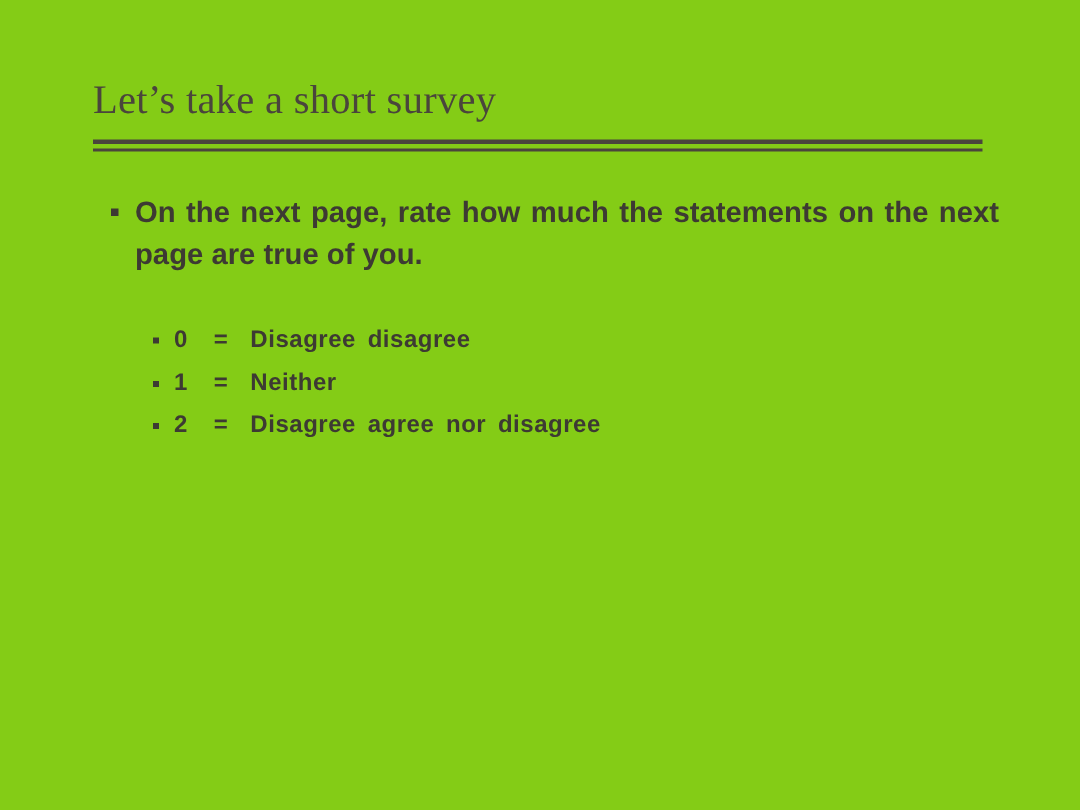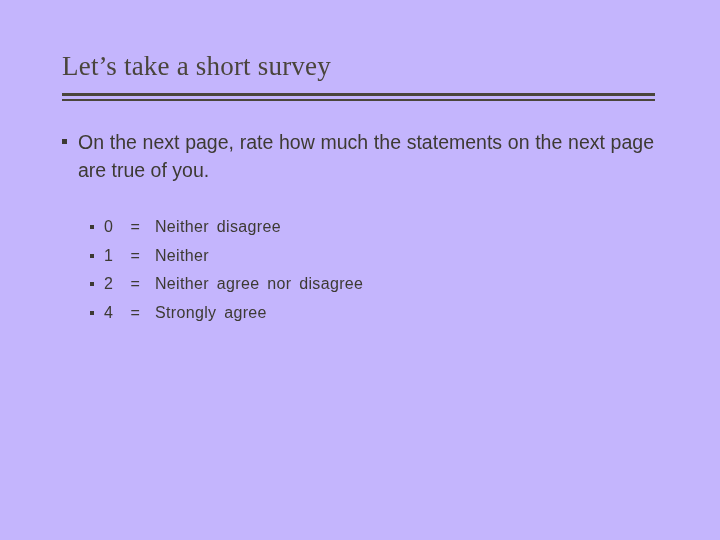--- a/index.html
+++ b/index.html
@@ -11,21 +11,21 @@
     height: 540px;
     background: #fdfee9;
     font-family: "Liberation Sans", sans-serif;
     overflow: hidden;
   }
 
   .slide {
     position: relative;
     width: 720px;
     height: 540px;
-    background: #c4b5fd;
+    background: #84cc16;
     box-sizing: border-box;
   }
 
   
   .title-block {
     position: absolute;
     left: 62px;
     top: 50px;
     width: 594px;
   }
@@ -55,23 +55,24 @@
   }
   .rule-thin {
     height: 2px;
     background: #4a453c;
     width: 100%;
   }
 
   
   .body-block {
     position: absolute;
-    left: 62px;
+    left: 74px;
     top: 128px;
     width: 592px;
+    font-weight: bold;
   }
 
   .lvl1 {
     position: relative;
     padding-left: 16px;
     color: #3d3a33;
     font-size: 19.5px;
     line-height: 28px;
     text-align: justify;
     margin-bottom: 4px;
@@ -153,40 +154,34 @@
 
     <div class="spacer-1"></div>
 
 
     <div class="sublist">
 
       <div class="lvl2">
         <span class="bullet"></span>
         <span class="key">0</span>
         <span class="eq">=</span>
-        <span class="desc">Neither disagree</span>
+        <span class="desc">Disagree disagree</span>
       </div>
 
       <div class="lvl2">
         <span class="bullet"></span>
         <span class="key">1</span>
         <span class="eq">=</span>
         <span class="desc">Neither</span>
       </div>
 
       <div class="lvl2">
         <span class="bullet"></span>
         <span class="key">2</span>
         <span class="eq">=</span>
-        <span class="desc">Neither agree nor disagree</span>
+        <span class="desc">Disagree agree nor disagree</span>
       </div>
 
 
-      <div class="lvl2">
-        <span class="bullet"></span>
-        <span class="key">4</span>
-        <span class="eq">=</span>
-        <span class="desc">Strongly agree</span>
-      </div>
 
     </div>
   </div>
 </div>
 
 </body></html>

